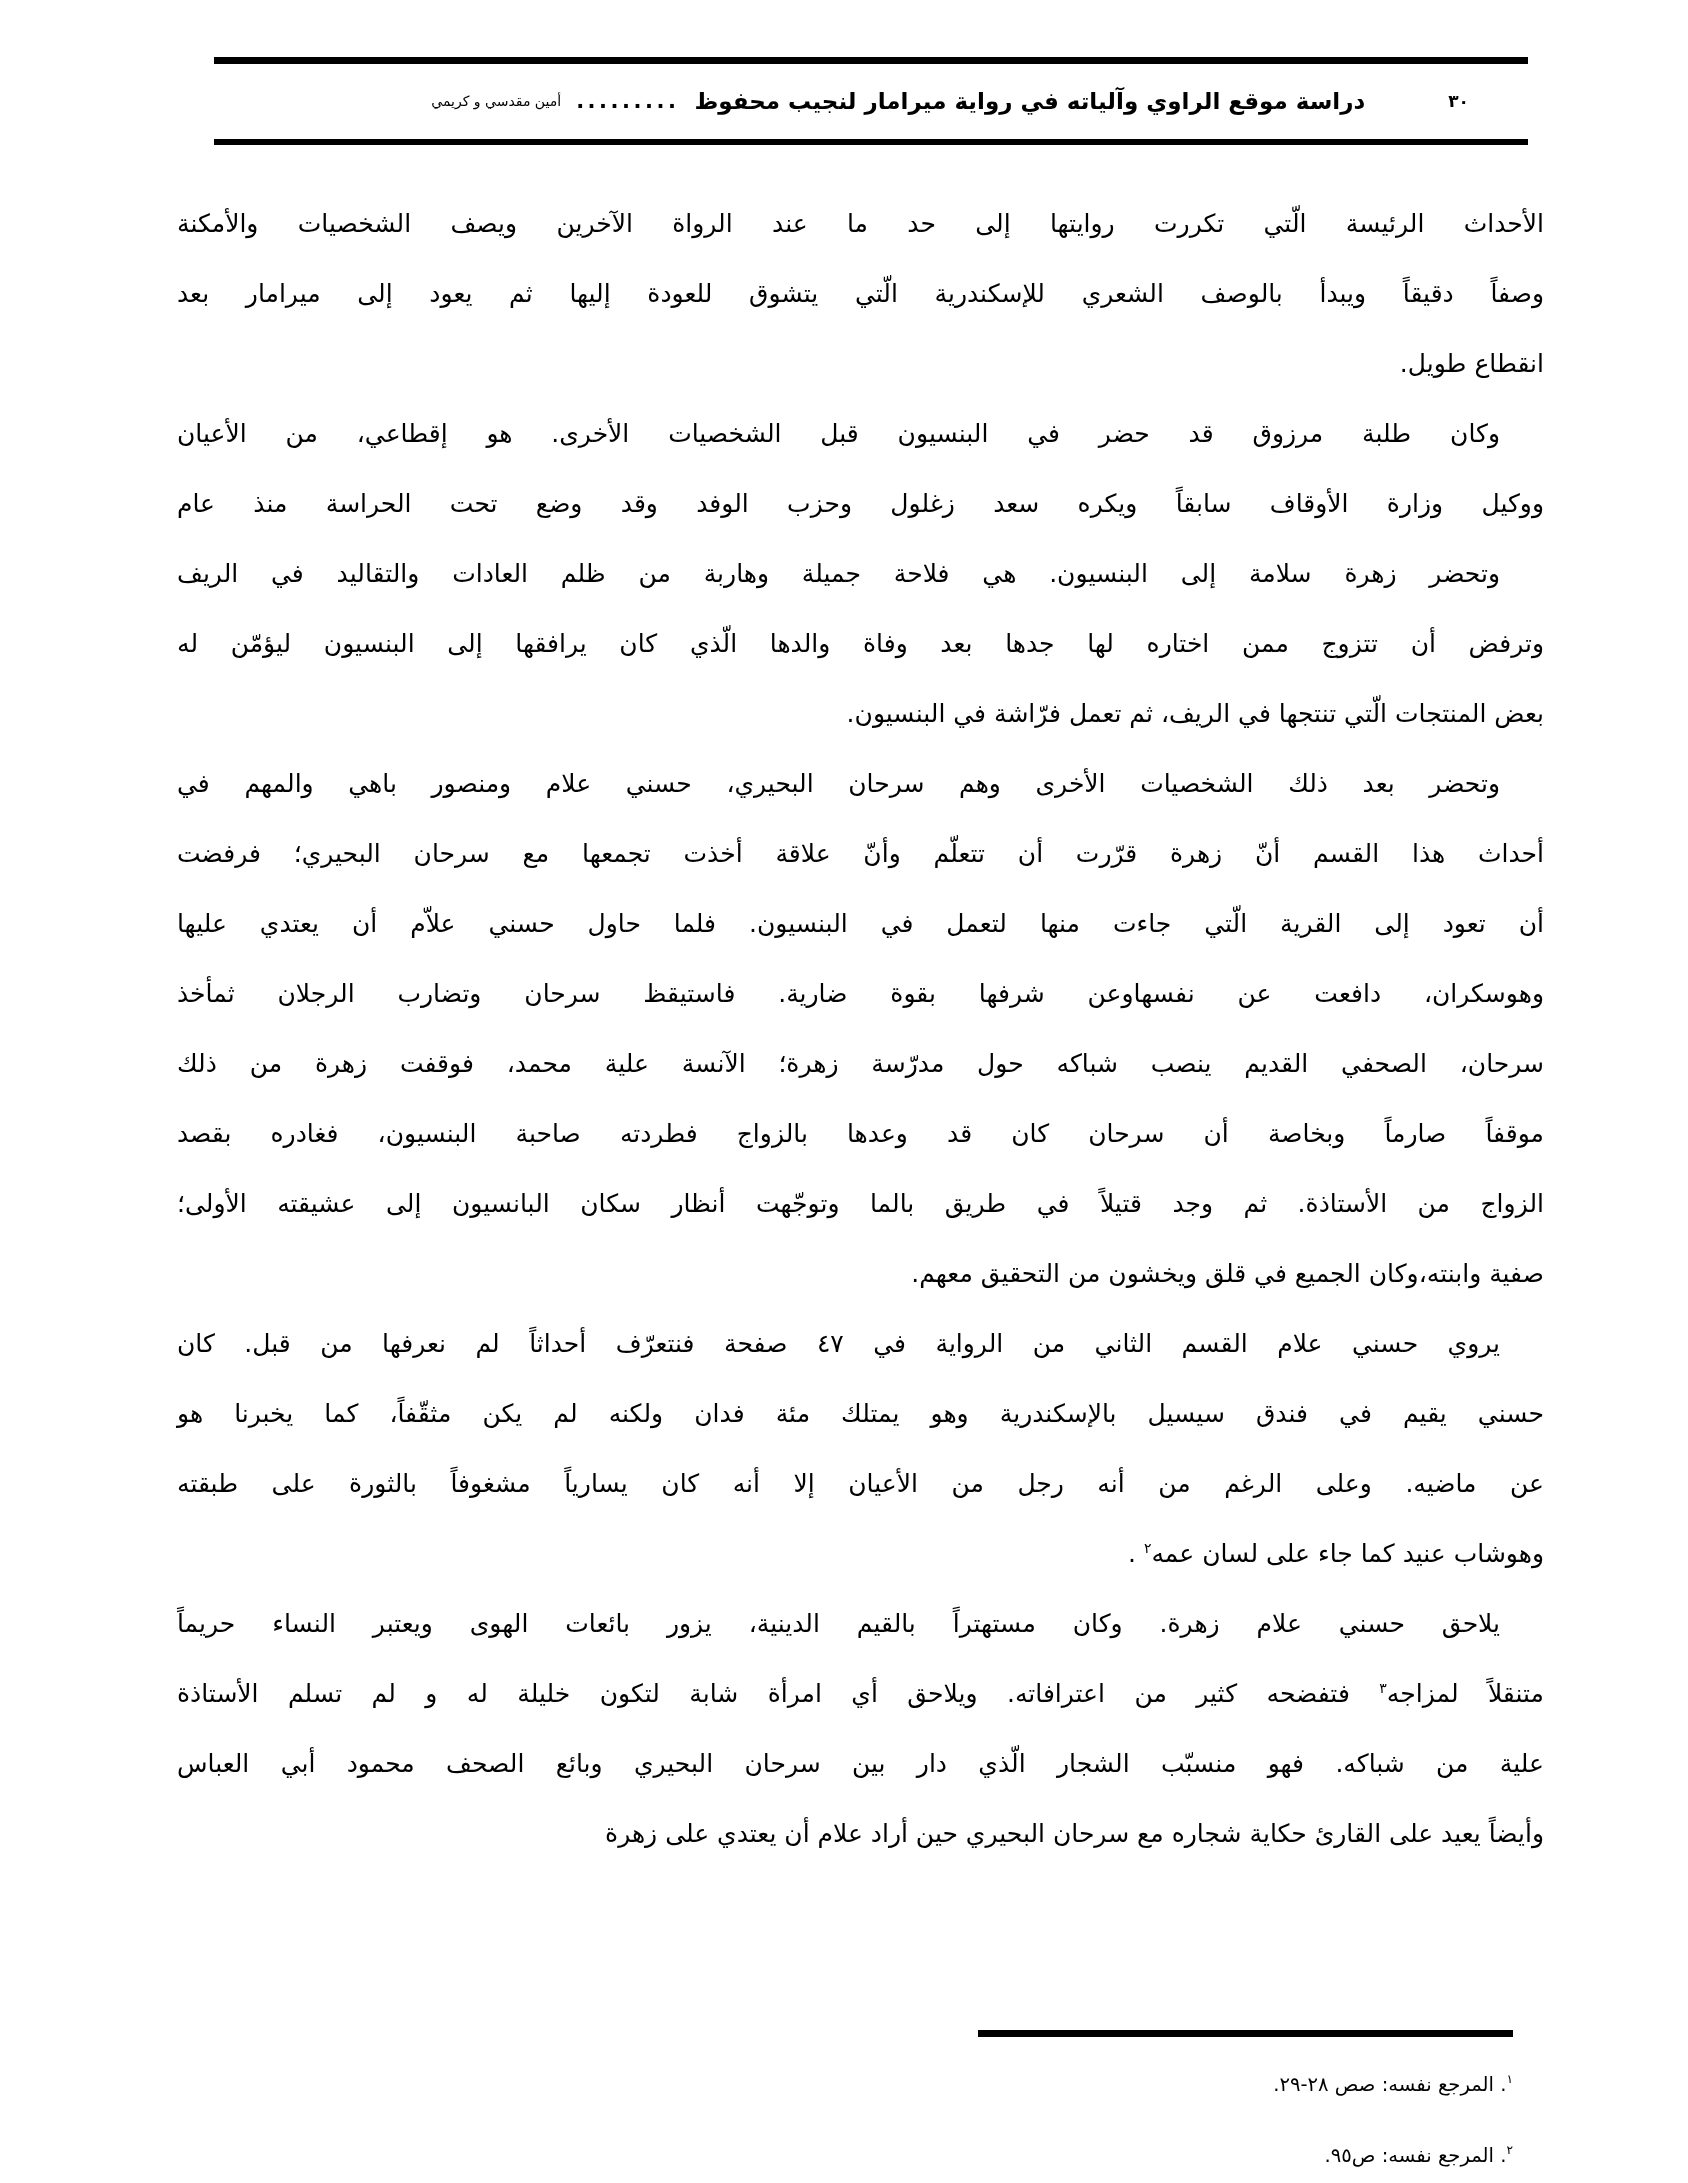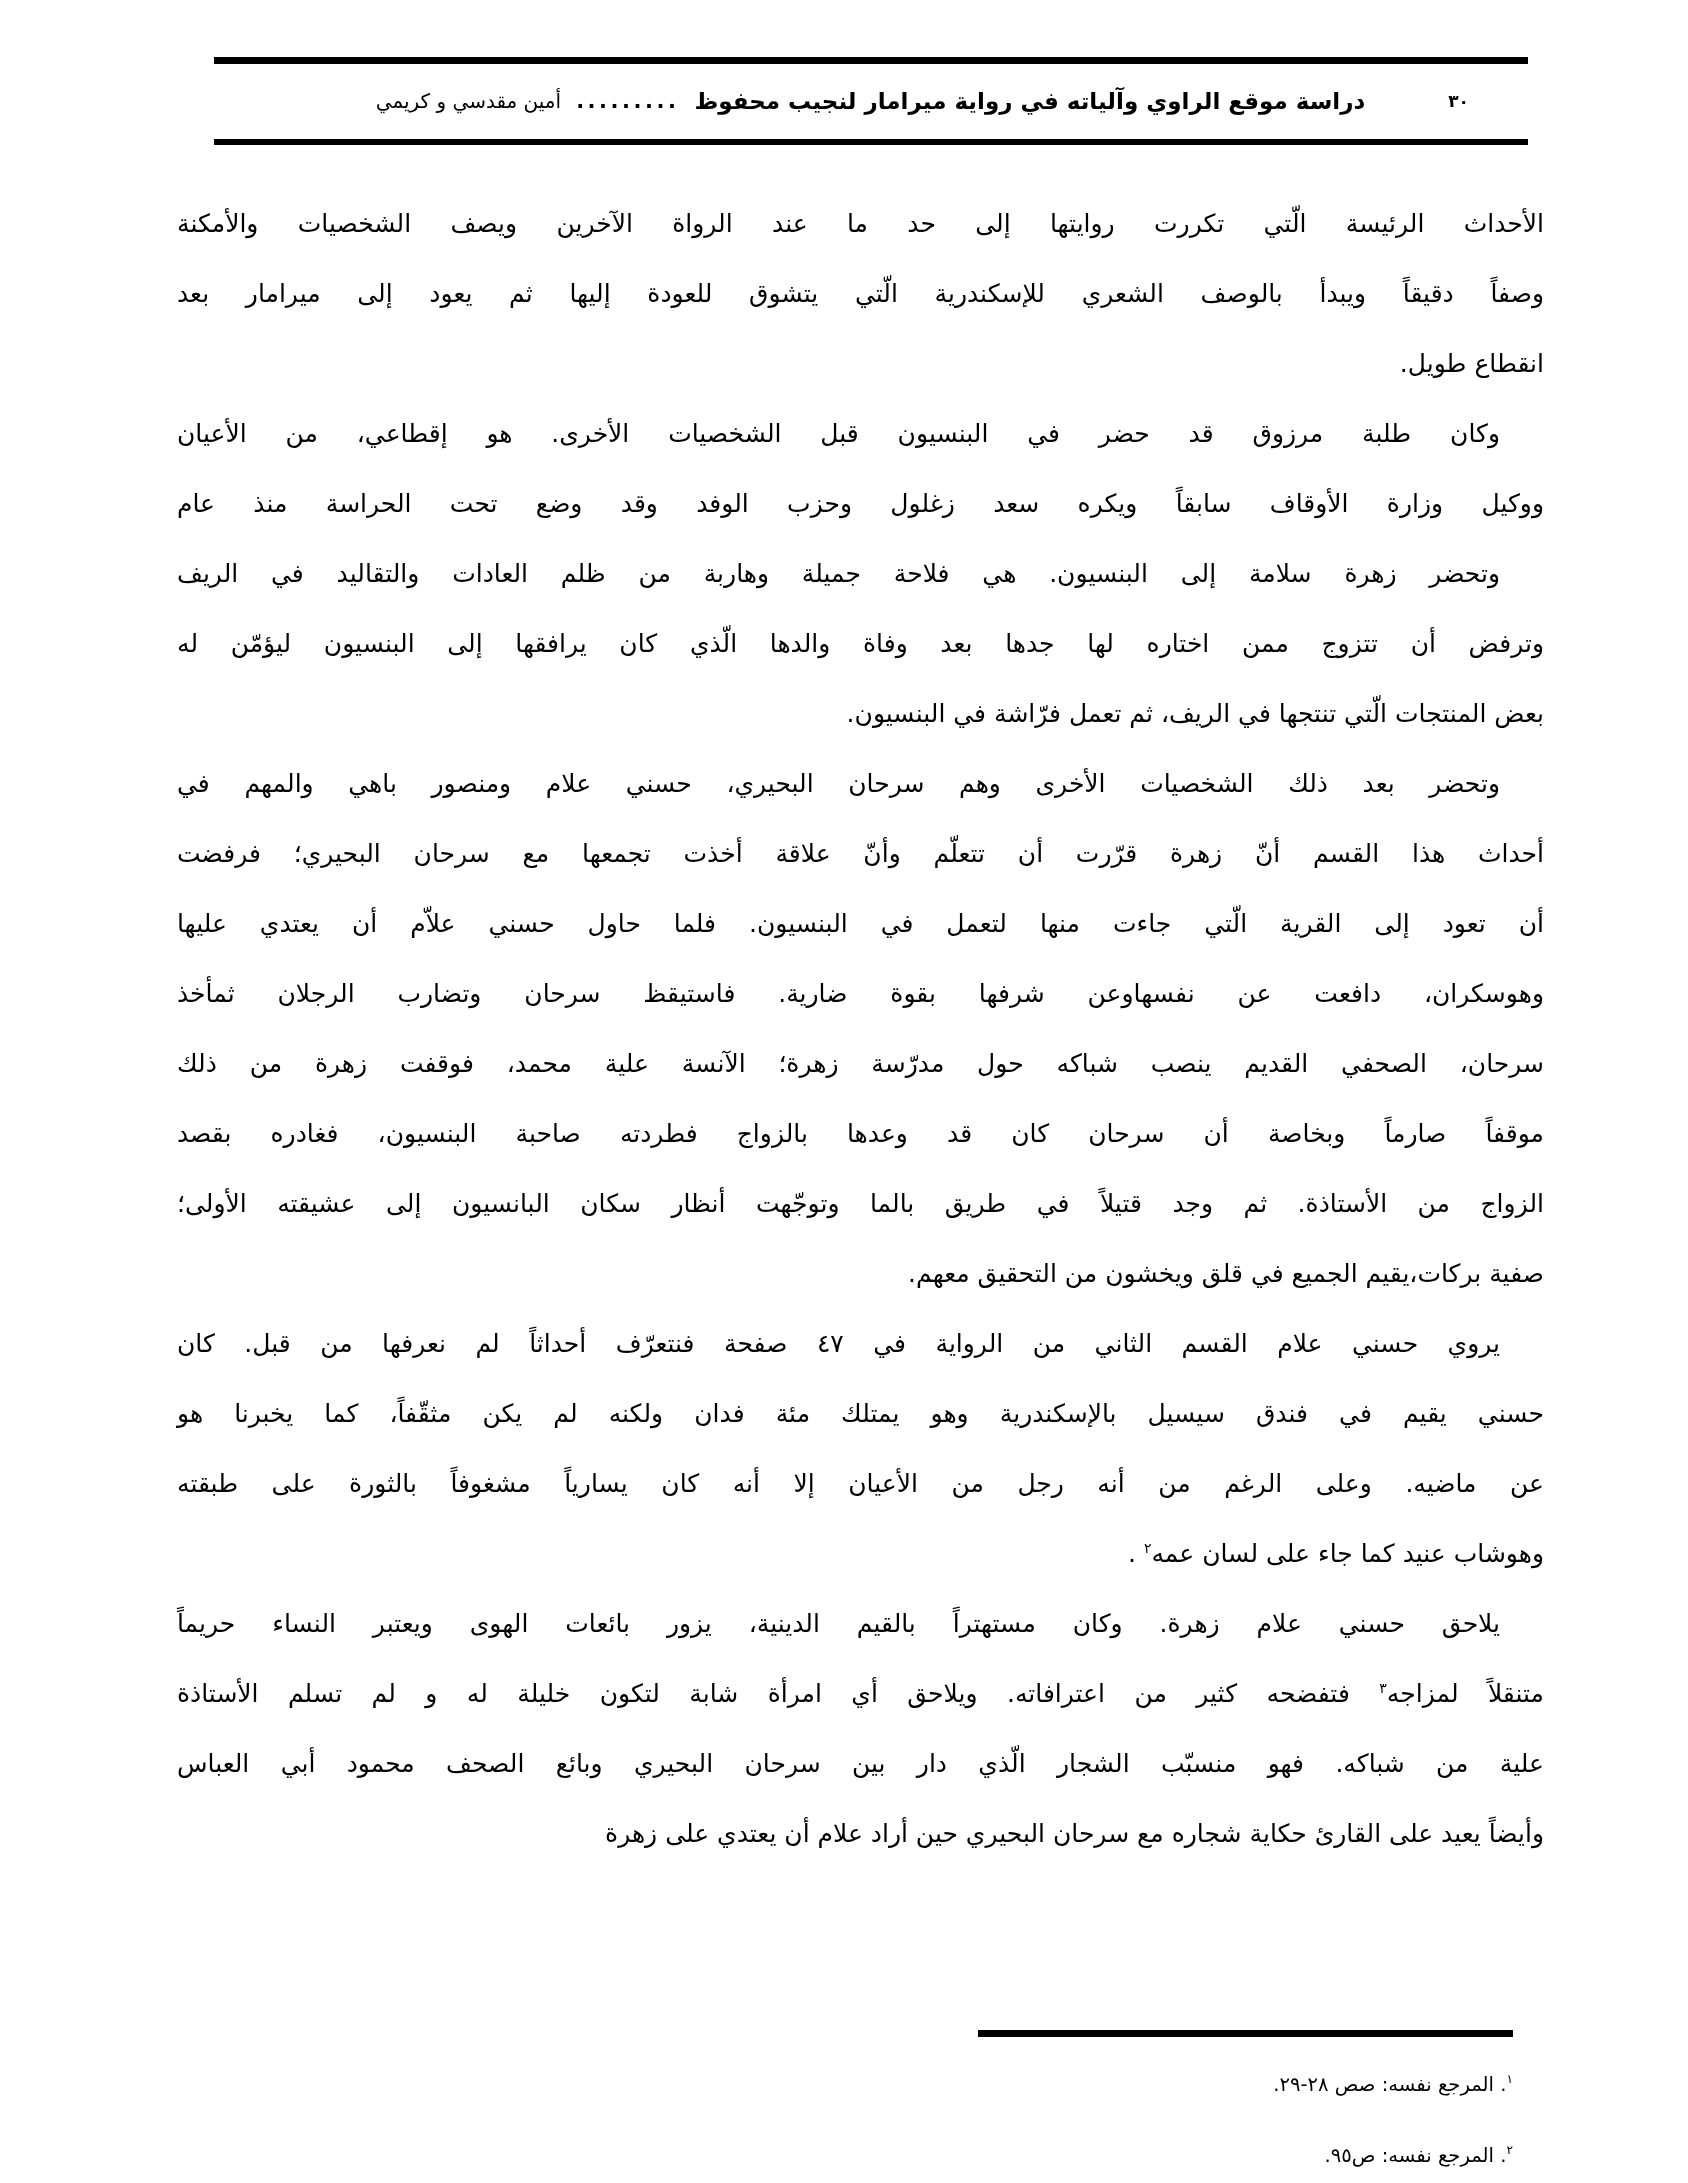--- a/index.html
+++ b/index.html
@@ -48,21 +48,21 @@
     flex: 0 0 auto;
   }
   .header-dots {
     font-size: 21px;
     font-weight: bold;
     letter-spacing: 3.5px;
     margin-left: 15px;
     flex: 0 0 auto;
   }
   .header-authors {
-    font-size: 20px;
+    font-size: 14px;
     flex: 0 0 auto;
     text-align: center;
   }
 
   .body-text {
     position: absolute;
     right: 145px;
     top: 189px;
     width: 1367px;
     direction: rtl;
@@ -120,21 +120,21 @@
   <div class="bl">وترفض أن تتزوج ممن اختاره لها جدها بعد وفاة والدها الّذي كان يرافقها إلى البنسيون ليؤمّن له</div>
   <div class="bl last">بعض المنتجات الّتي تنتجها في الريف، ثم تعمل فرّاشة في البنسيون.</div>
 
   <div class="bl first">وتحضر بعد ذلك الشخصيات الأخرى وهم سرحان البحيري، حسني علام ومنصور باهي والمهم في</div>
   <div class="bl">أحداث هذا القسم أنّ زهرة قرّرت أن تتعلّم وأنّ علاقة أخذت تجمعها مع سرحان البحيري؛ فرفضت</div>
   <div class="bl">أن تعود إلى القرية الّتي جاءت منها لتعمل في البنسيون. فلما حاول حسني علاّم أن يعتدي عليها</div>
   <div class="bl">وهوسكران، دافعت عن نفسهاوعن شرفها بقوة ضارية. فاستيقظ سرحان وتضارب الرجلان ثمأخذ</div>
   <div class="bl">سرحان، الصحفي القديم ينصب شباكه حول مدرّسة زهرة؛ الآنسة علية محمد، فوقفت زهرة من ذلك</div>
   <div class="bl">موقفاً صارماً وبخاصة أن سرحان كان قد وعدها بالزواج فطردته صاحبة البنسيون، فغادره بقصد</div>
   <div class="bl">الزواج من الأستاذة. ثم وجد قتيلاً في طريق بالما وتوجّهت أنظار سكان البانسيون إلى عشيقته الأولى؛</div>
-  <div class="bl last">صفية بركات،يقيم الجميع في قلق ويخشون من التحقيق معهم.</div>
+  <div class="bl last">صفية وابنته،وكان الجميع في قلق ويخشون من التحقيق معهم.</div>
 
   <div class="bl first">يروي حسني علام القسم الثاني من الرواية في ٤٧ صفحة فنتعرّف أحداثاً لم نعرفها من قبل. كان</div>
   <div class="bl">حسني يقيم في فندق سيسيل بالإسكندرية وهو يمتلك مئة فدان ولكنه لم يكن مثقّفاً، كما يخبرنا هو</div>
   <div class="bl">عن ماضيه. وعلى الرغم من أنه رجل من الأعيان إلا أنه كان يسارياً مشغوفاً بالثورة على طبقته</div>
   <div class="bl last"><span>وهوشاب عنيد كما جاء على لسان عمه</span><sup class="ref">٢</sup><span> .</span></div>
 
   <div class="bl first">يلاحق حسني علام زهرة. وكان مستهتراً بالقيم الدينية، يزور بائعات الهوى ويعتبر النساء حريماً</div>
   <div class="bl"><span>متنقلاً لمزاجه</span><sup class="ref">٣</sup><span> فتفضحه كثير من اعترافاته. ويلاحق أي امرأة شابة لتكون خليلة له و لم تسلم الأستاذة</span></div>
   <div class="bl">علية من شباكه. فهو منسبّب الشجار الّذي دار بين سرحان البحيري وبائع الصحف محمود أبي العباس</div>
   <div class="bl last">وأيضاً يعيد على القارئ حكاية شجاره مع سرحان البحيري حين أراد علام أن يعتدي على زهرة</div>

